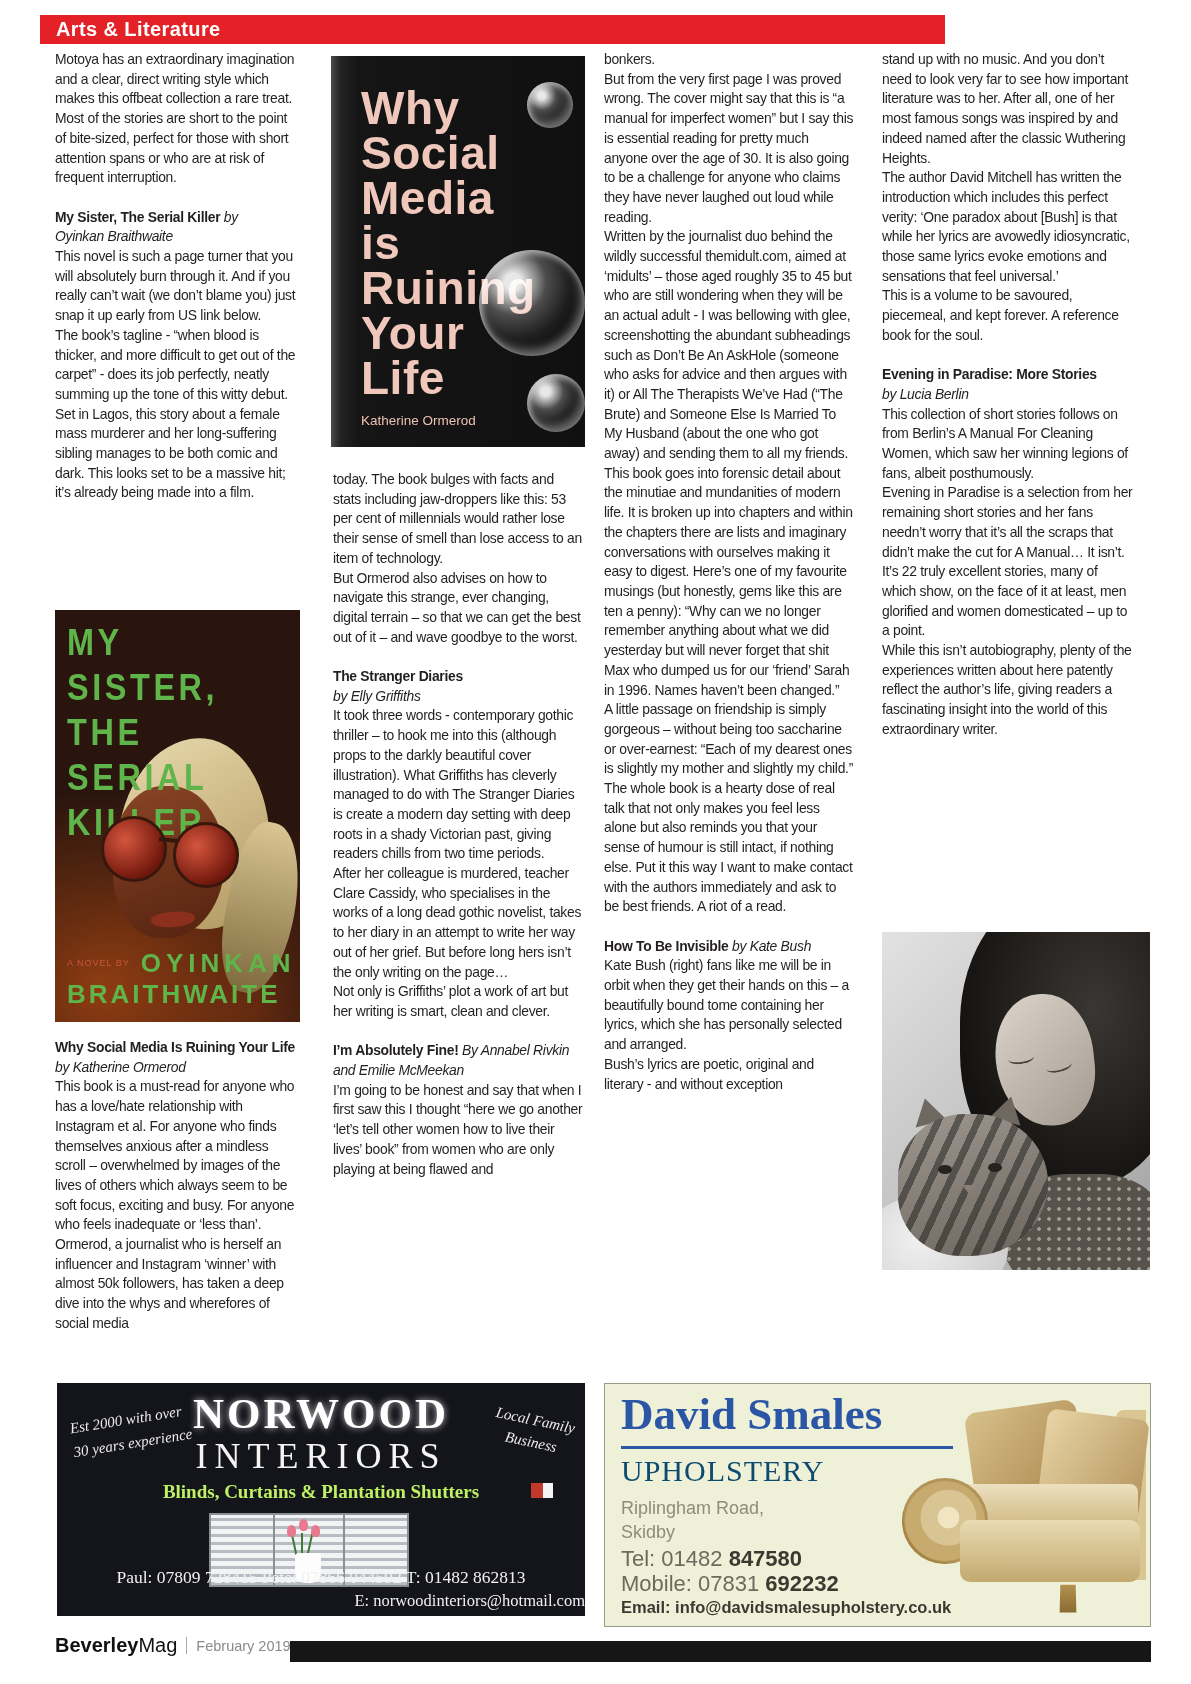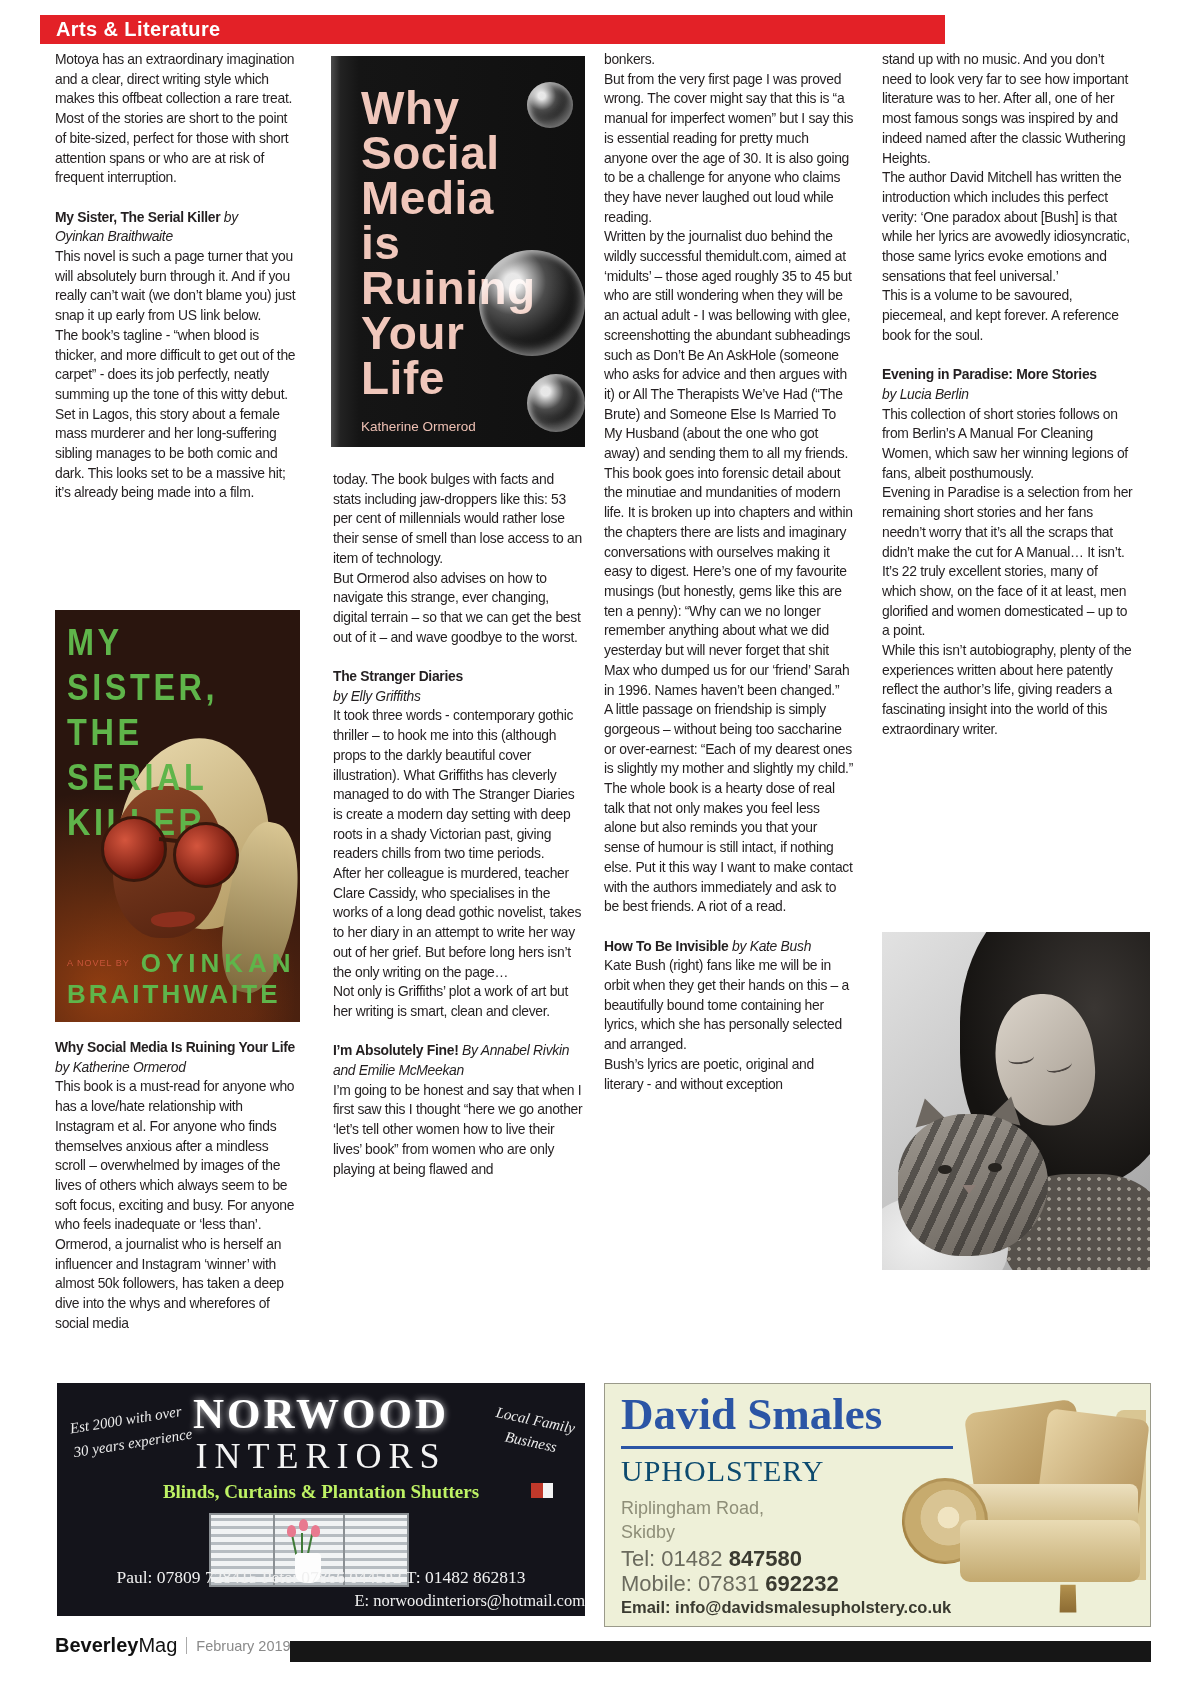--- a/index.html
+++ b/index.html
@@ -40,21 +40,21 @@
   .c1-lips{position:absolute;left:96px;top:302px;width:44px;height:15px;background:#8c2f1d;border-radius:50% 50% 60% 60%;z-index:4;transform:rotate(-4deg);}
   .c1-credit{position:absolute;left:12px;bottom:12px;z-index:5;}
   .c1-novel{font-size:9px;color:#c8553a;letter-spacing:1px;margin-right:11px;vertical-align:6px;}
   .c1-auth{font-size:26px;font-weight:bold;color:var(--cover1_green,#5fb54a);letter-spacing:5px;}
   .c1-auth2{display:block;font-size:26px;font-weight:bold;color:var(--cover1_green,#5fb54a);letter-spacing:3px;}
   
   .cover2{position:absolute;left:331px;top:56px;width:254px;height:391px;overflow:hidden;
     background:linear-gradient(90deg,#4c4c4c 0px,#232323 9px,#151515 28px,var(--cover2_bg,#101010) 100%);}
   .c2-words{position:absolute;left:30px;top:30px;z-index:2;}
   .c2-words div{font-size:46px;font-weight:bold;line-height:45px;color:var(--cover2_pink,#f0c7bb);letter-spacing:.5px;}
-  .c2-author{position:absolute;left:30px;bottom:13px;font-size:13.5px;color:#eec0b3;z-index:2;}
+  .c2-author{position:absolute;left:30px;bottom:19px;font-size:13.5px;color:#eec0b3;z-index:2;}
   .bub{position:absolute;border-radius:50%;z-index:3;
     background:radial-gradient(circle at 32% 30%, rgba(255,255,255,.9) 0 8%, rgba(255,255,255,.25) 32%, rgba(255,255,255,.06) 55%, rgba(255,255,255,0) 70%);
     box-shadow:inset -4px -6px 10px rgba(255,255,255,.4), inset 3px 4px 6px rgba(255,255,255,.55);}
   .bub1{left:196px;top:26px;width:46px;height:46px;}
   .bub2{left:148px;top:194px;width:106px;height:106px;}
   .bub3{left:196px;top:318px;width:58px;height:58px;}
   
   .kate{position:absolute;left:882px;top:932px;width:268px;height:338px;overflow:hidden;
     background:linear-gradient(135deg,#e2e2e2 0%,#c6c6c6 45%,#a0a0a0 100%);}
   .k-hair{position:absolute;right:-34px;top:-44px;width:224px;height:300px;border-radius:45%;

